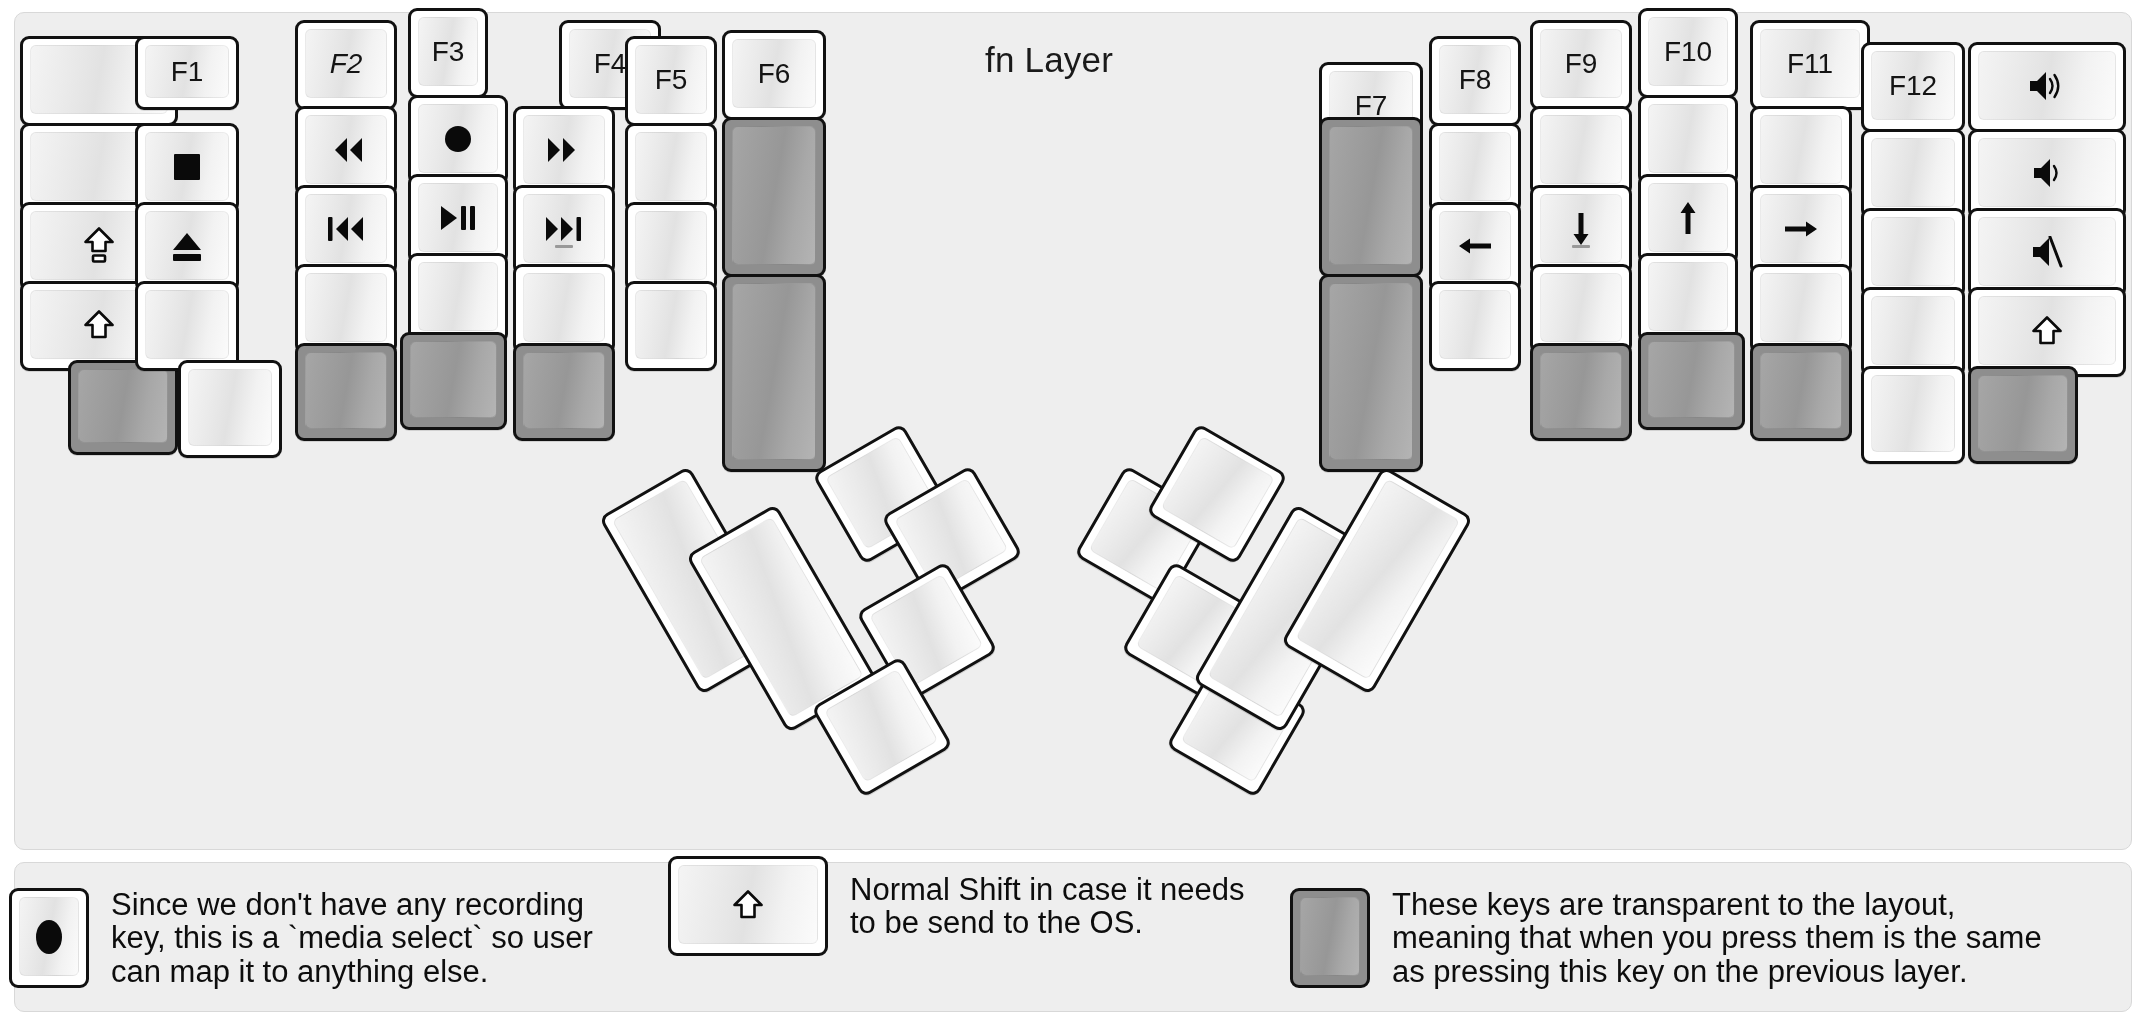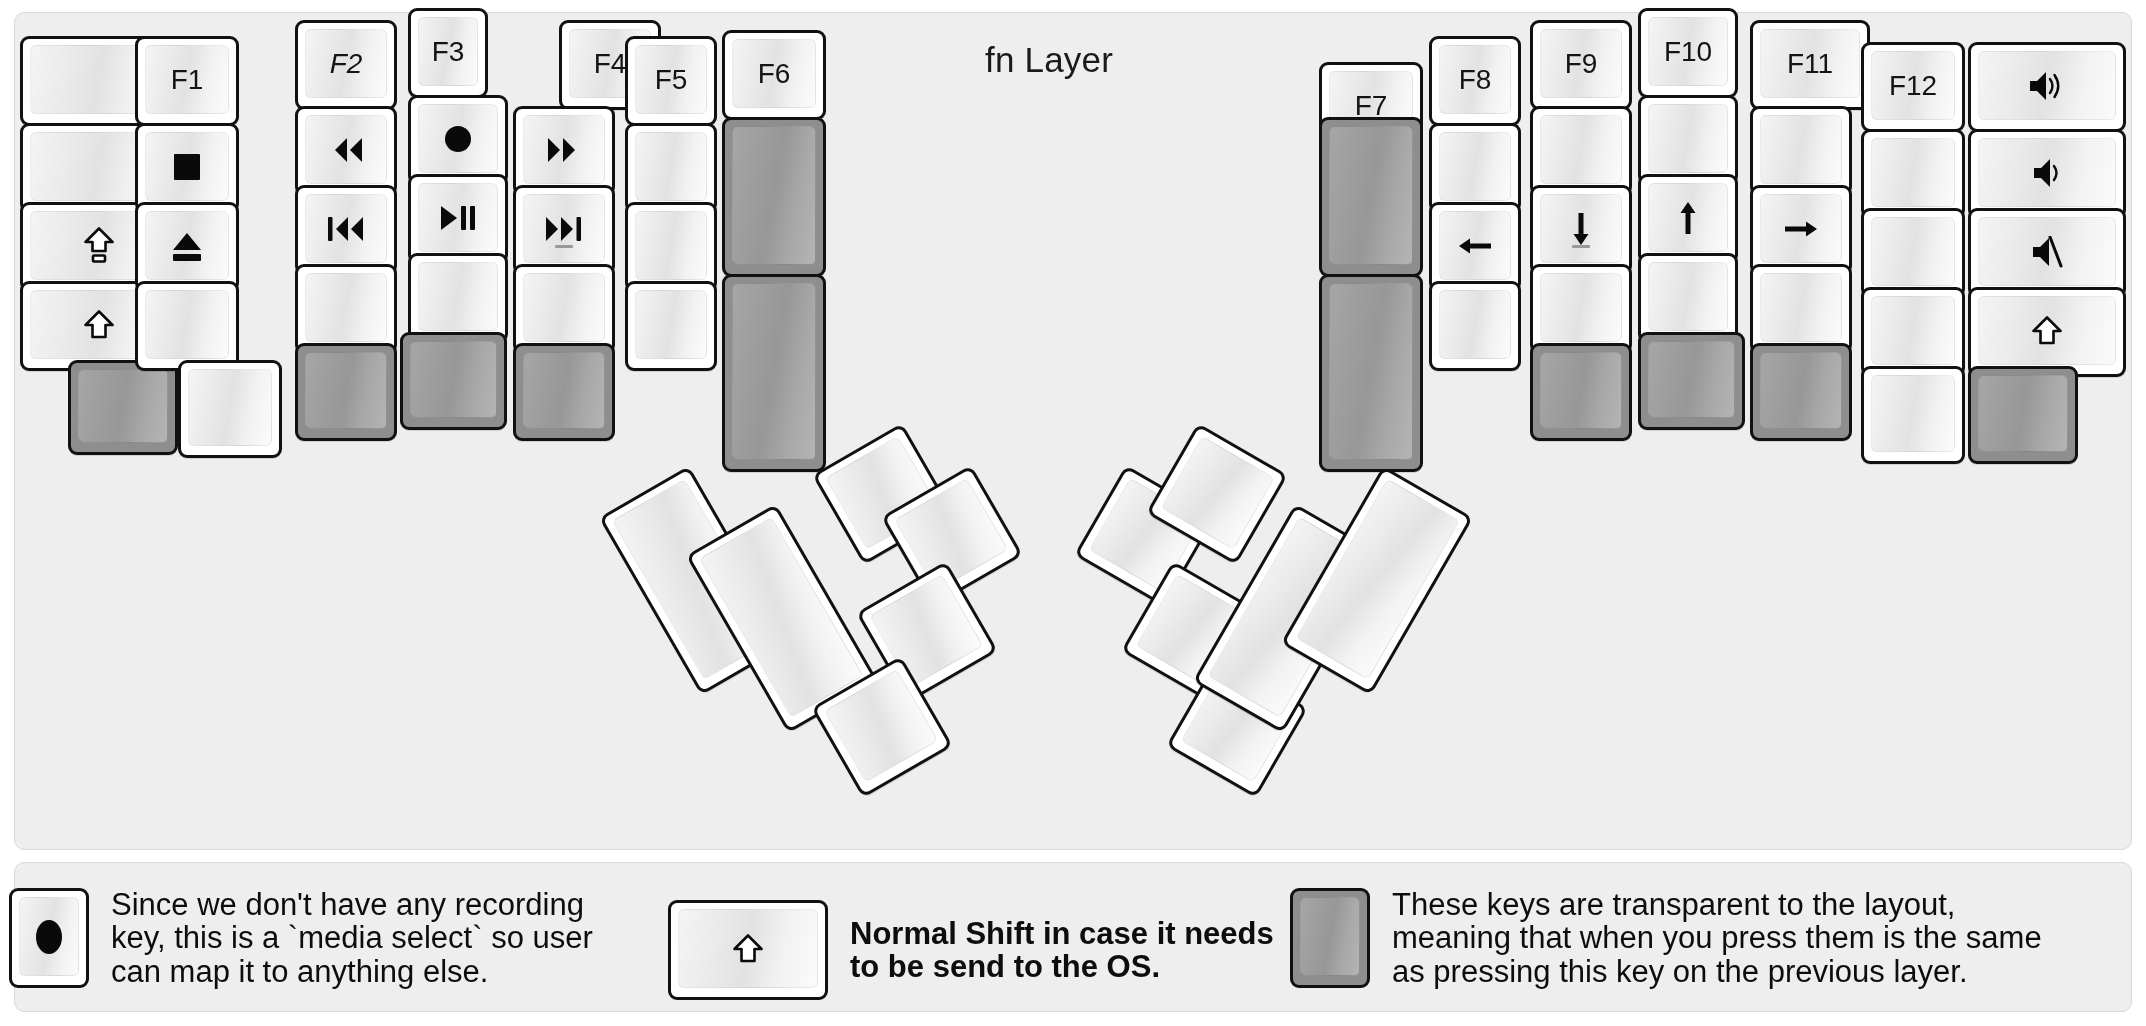--- a/index.html
+++ b/index.html
@@ -147,21 +147,21 @@
           <span class="legend glyph">
             <svg width="30" height="29" viewBox="0 0 30 29" fill="#0a0a0a">
               <path d="M15 1.5 L28.5 15 L21.5 15 L21.5 27 L8.5 27 L8.5 15 L1.5 15 Z" fill="#ffffff" stroke="#0a0a0a" stroke-width="2.6" stroke-linejoin="round"></path>
             </svg>
           </span>
         </div>
       </div>
       <div class="key trans" style="left: 68px; top: 360px; width: 110px; height: 95px;">
         <div class="top"></div>
       </div>
-      <div class="key" style="left: 135px; top: 36px; width: 104px; height: 90px; text-align: center;">
+      <div class="key" style="left: 135px; top: 36px; width: 104px; height: 74px; text-align: center;">
         <div class="top">
           <span class="legend">F1</span>
         </div>
       </div>
       <div class="key" style="left: 135px; top: 123px; width: 104px; height: 90px;">
         <div class="top">
           <span class="legend glyph">
             <svg width="26" height="26" viewBox="0 0 26 26" fill="#0a0a0a">
               <rect x="0" y="0" width="26" height="26" rx="1"></rect>
             </svg>
@@ -516,21 +516,21 @@
               <svg width="30" height="38" viewBox="0 0 30 38" fill="#0a0a0a">
                 <ellipse cx="15" cy="19" rx="13" ry="17"></ellipse>
               </svg>
             </span>
           </div>
         </div>
         <div class="legend-text">Since we don't have any recording
 key, this is a `media select` so user
 can map it to anything else.</div>
       </div>
-      <div class="legend-item" style="left: 668px; top: 900px; font-weight: bold;">
+      <div class="legend-item" style="left: 668px; top: 856px;">
         <div class="legend-key" style="width: 160px; height: 100px;">
           <div class="top">
             <span>
               <svg width="30" height="29" viewBox="0 0 30 29" fill="#0a0a0a">
                 <path d="M15 1.5 L28.5 15 L21.5 15 L21.5 27 L8.5 27 L8.5 15 L1.5 15 Z" fill="#ffffff" stroke="#0a0a0a" stroke-width="2.6" stroke-linejoin="round"></path>
               </svg>
             </span>
           </div>
         </div>
         <div class="legend-text">Normal Shift in case it needs

